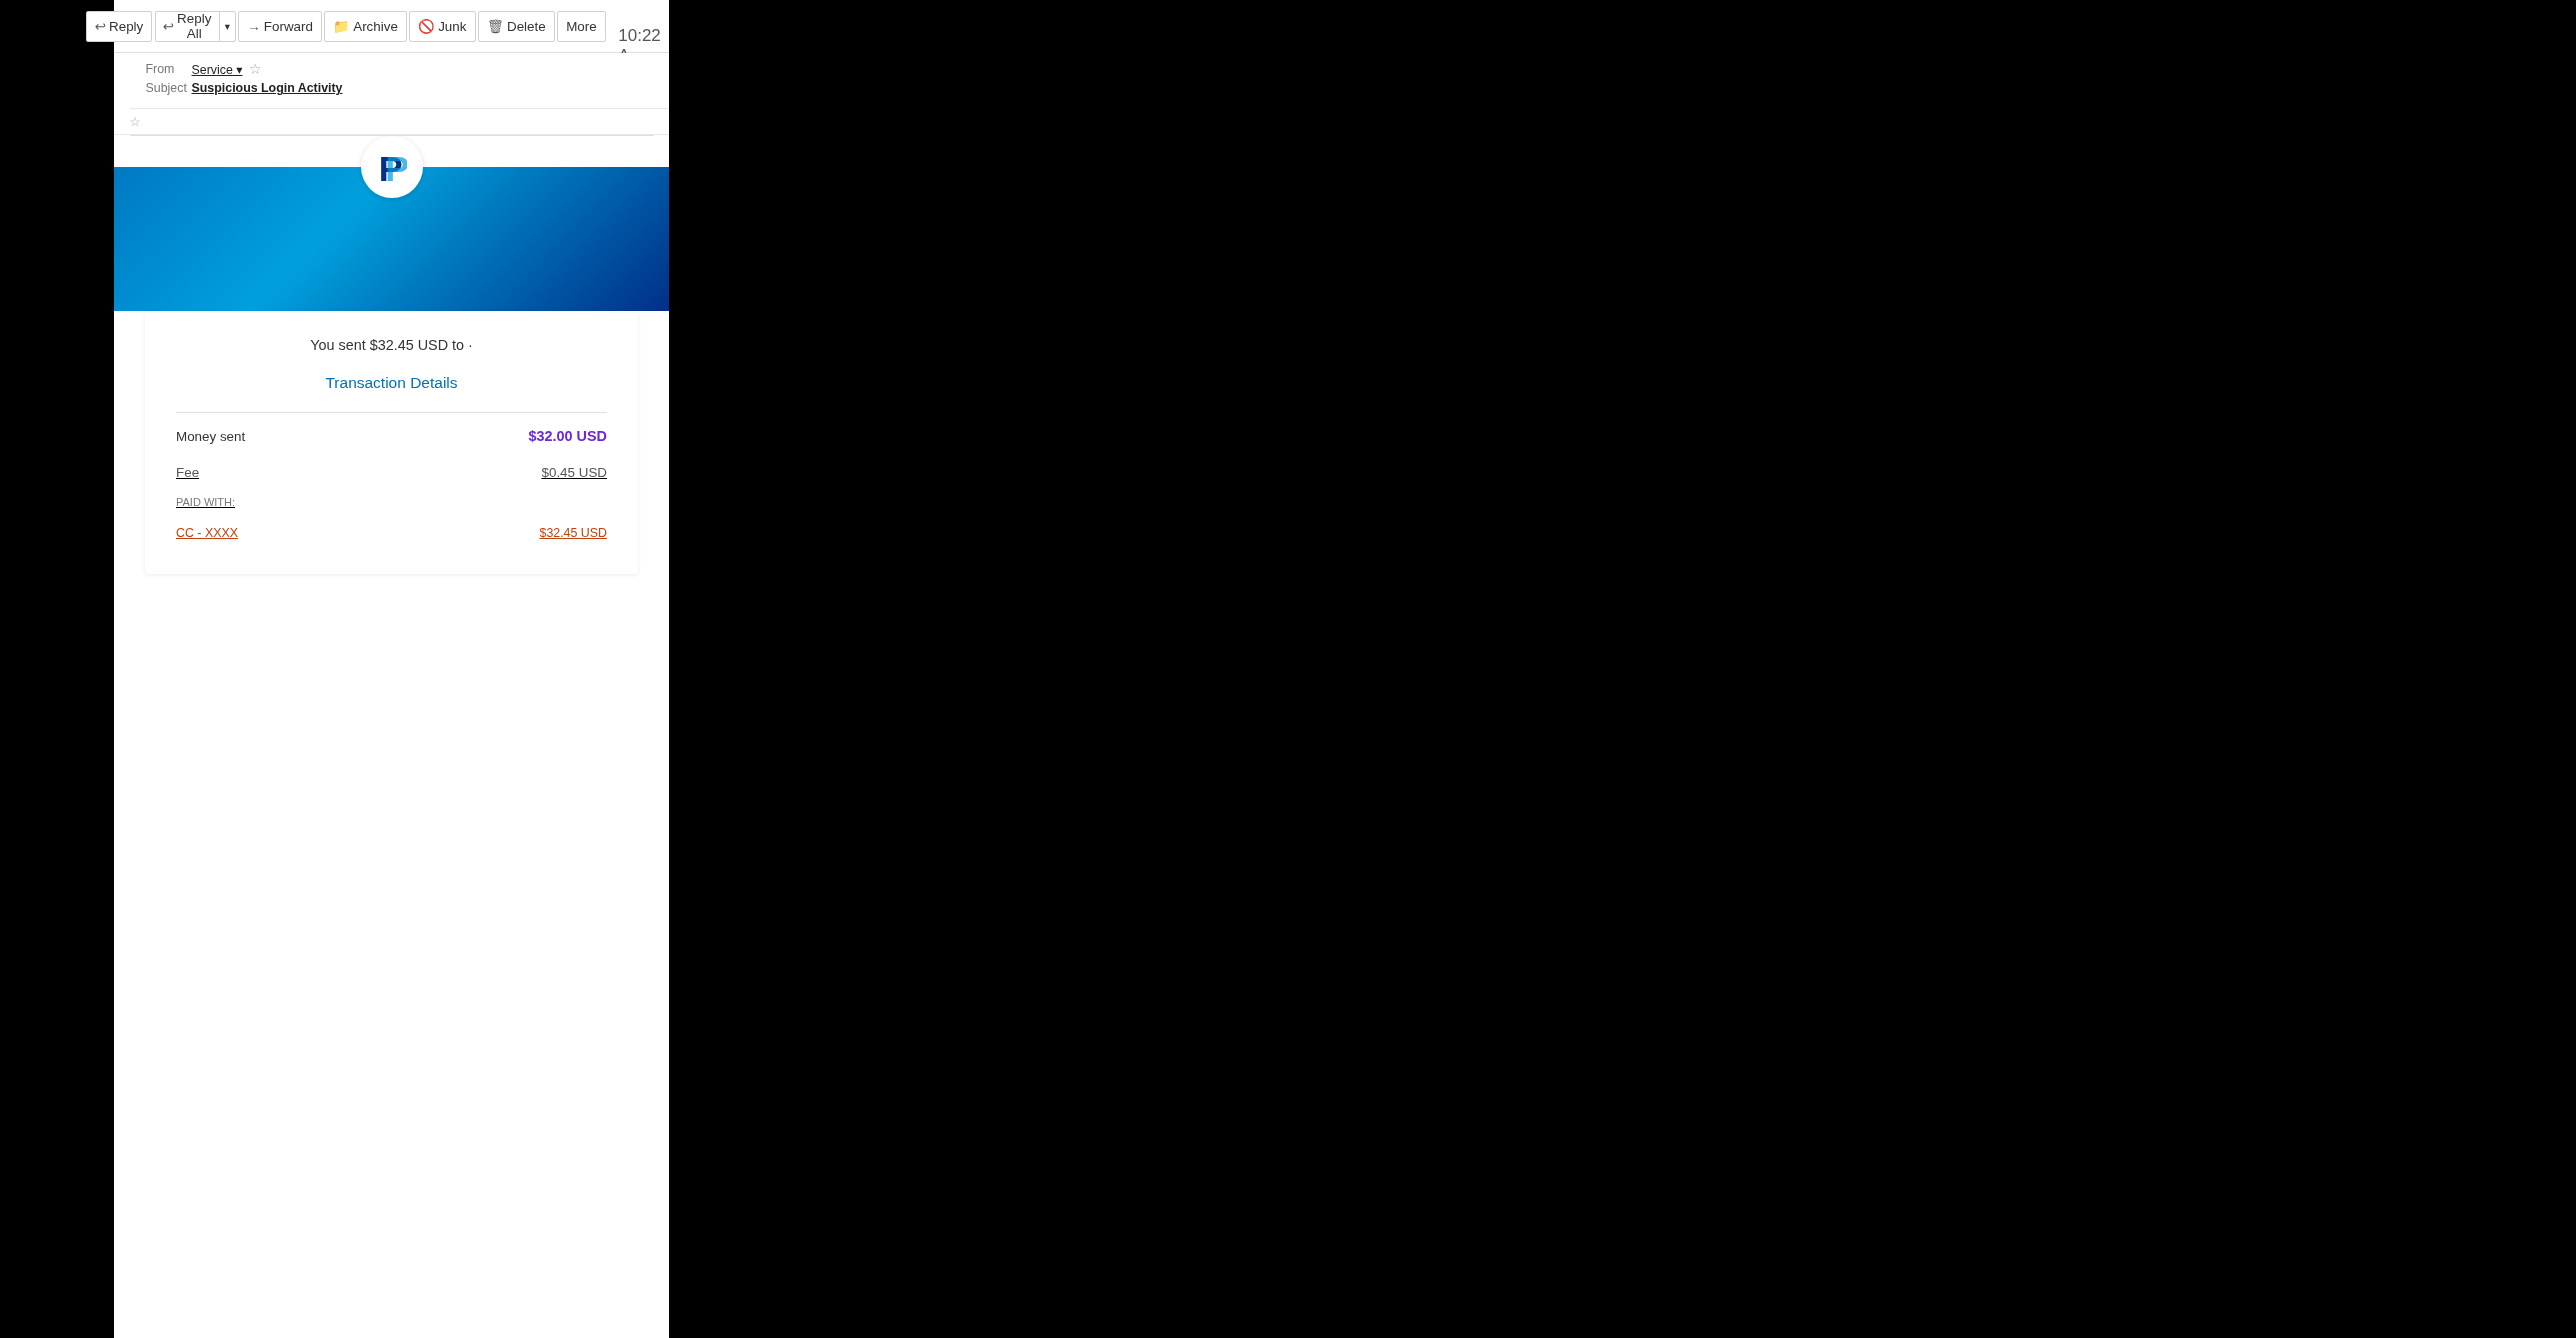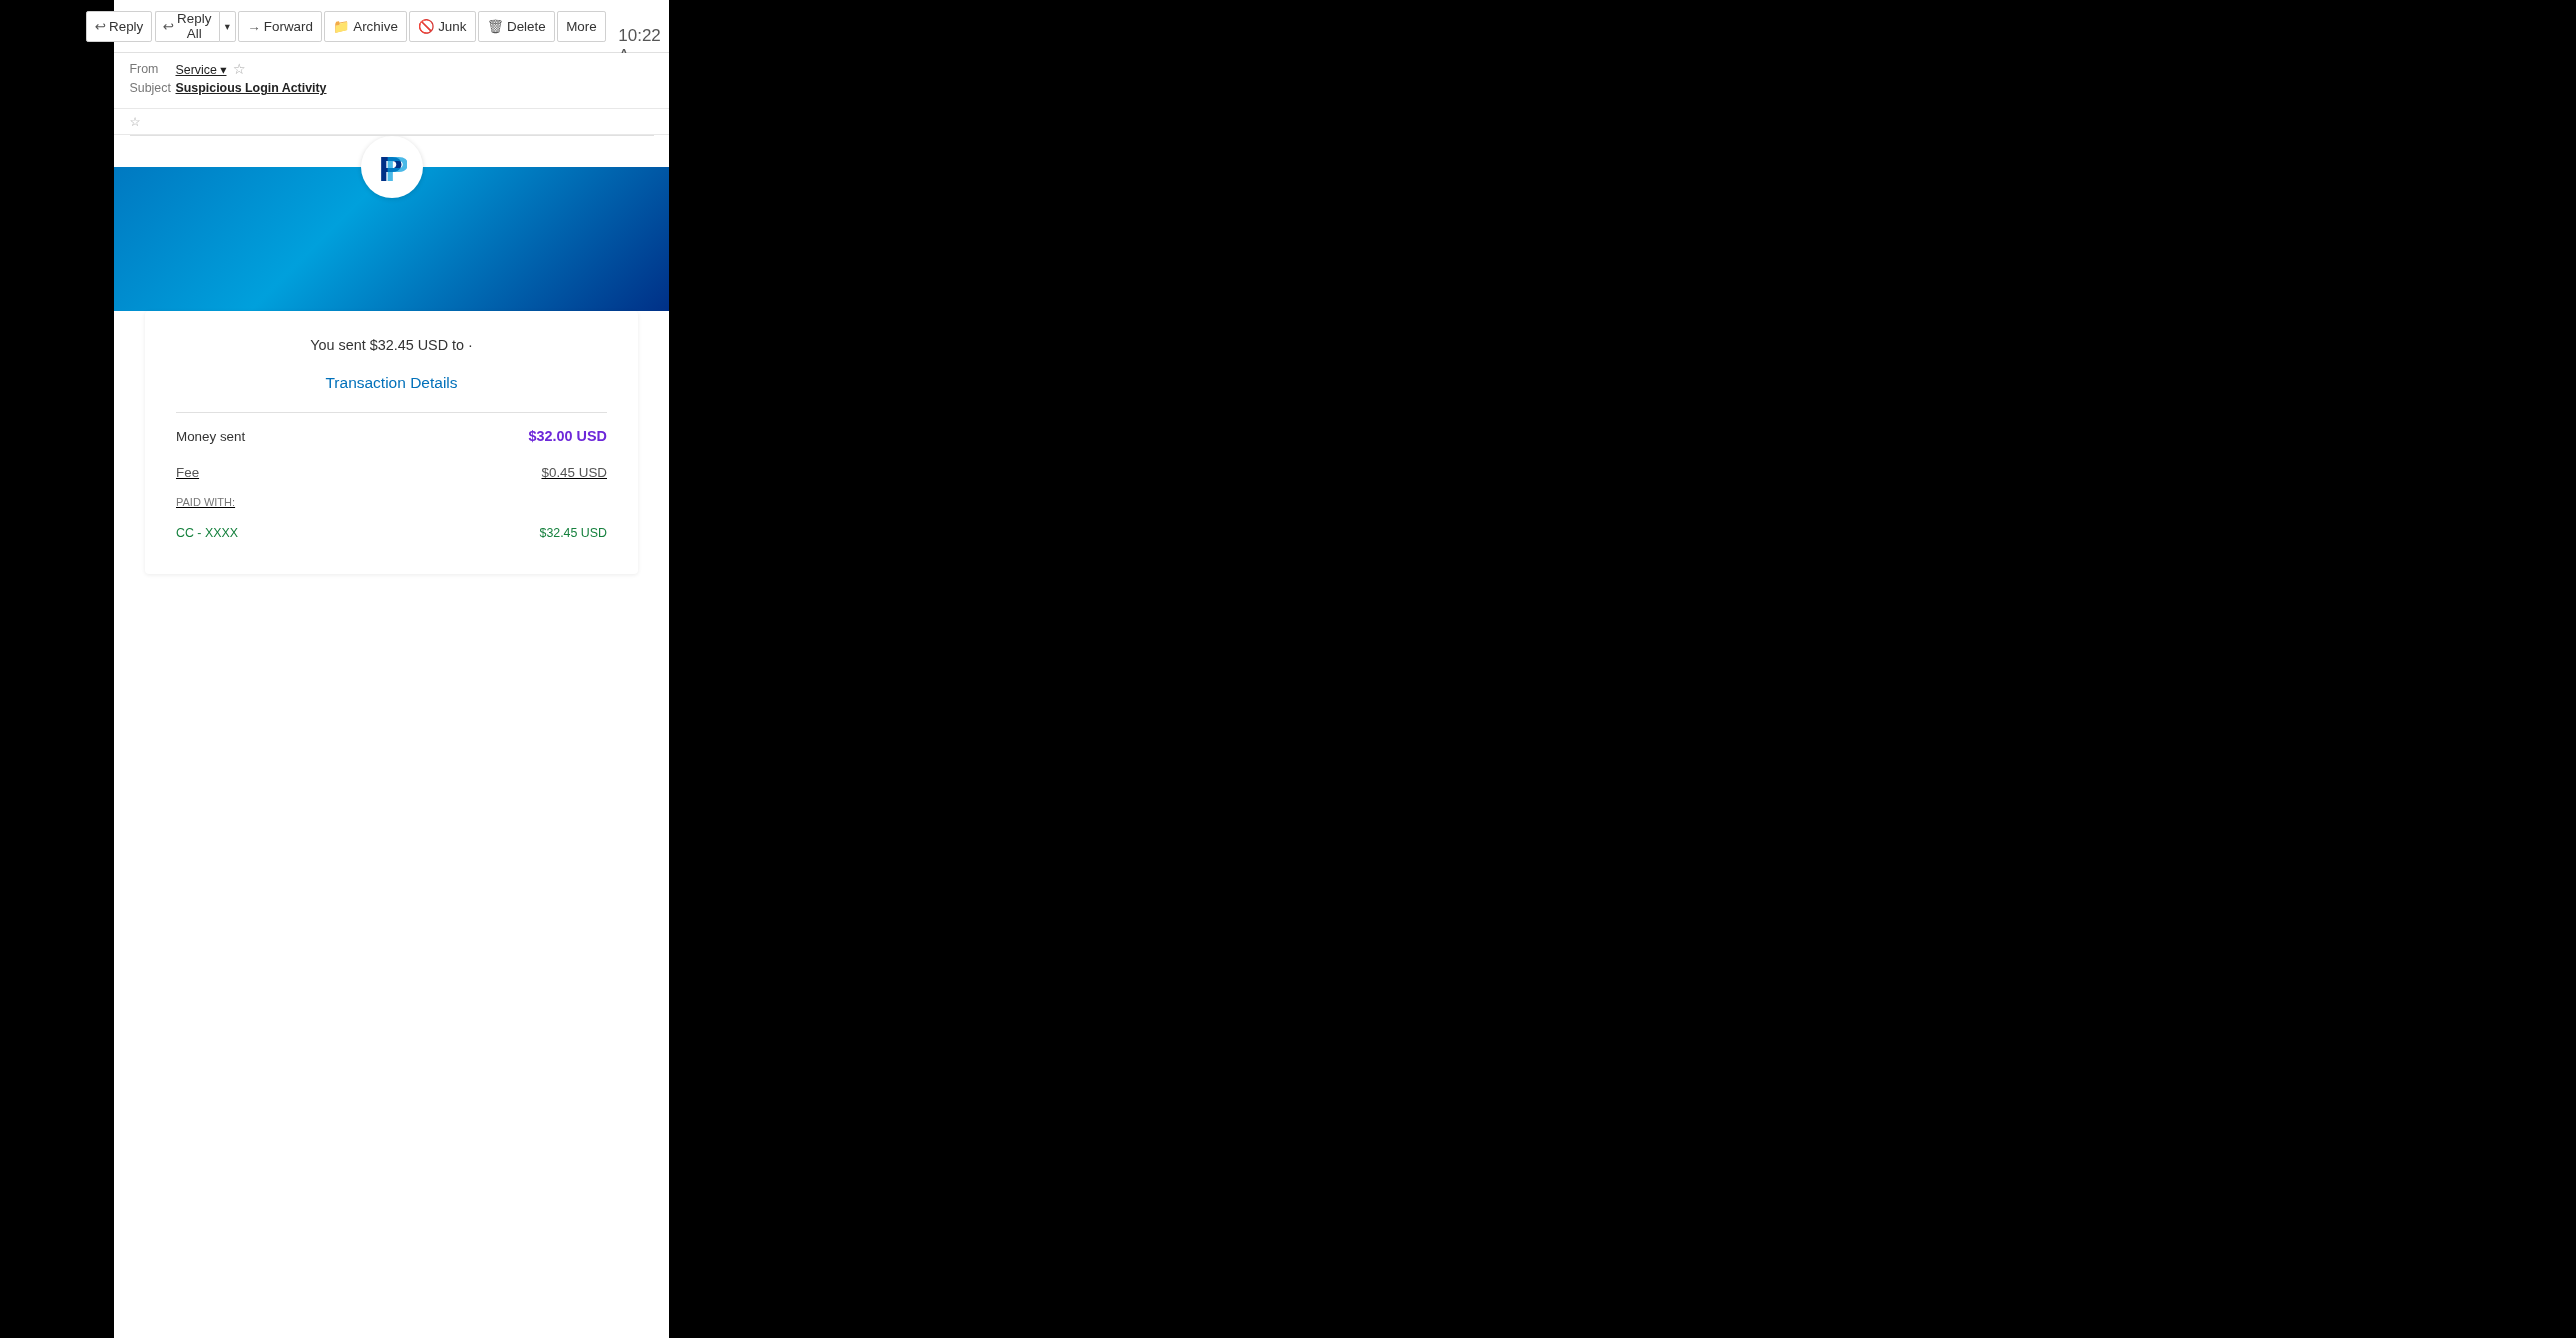--- a/index.html
+++ b/index.html
@@ -96,20 +96,21 @@
       color: #555;
       padding-left: 10.3px;
       margin-top: 40px;
     }
 
     
     .email-header {
       padding: 8.2px 15.5px;
       background: #fff;
       border-bottom: 0.5px solid #e8e8e8;
+      margin-left: 16px;
     }
 
     .header-row {
       display: flex;
       align-items: center;
       margin-bottom: 4.1px;
       font-size: 12.4px;
     }
 
     .header-label {
@@ -252,21 +253,22 @@
       font-size: 13.4px;
       color: #555;
     }
 
     .cc-row {
       display: flex;
       justify-content: space-between;
       align-items: flex-end;
       padding: 8.2px 0;
       font-size: 12.4px;
-      color: #15803d;
+      color: #c2410c;
+      text-decoration: underline;
     }
 
     .logo-wrapper {
       position: relative;
       display: flex;
       justify-content: center;
       z-index: 5;
       margin-bottom: -31px;
     }
   </style>

